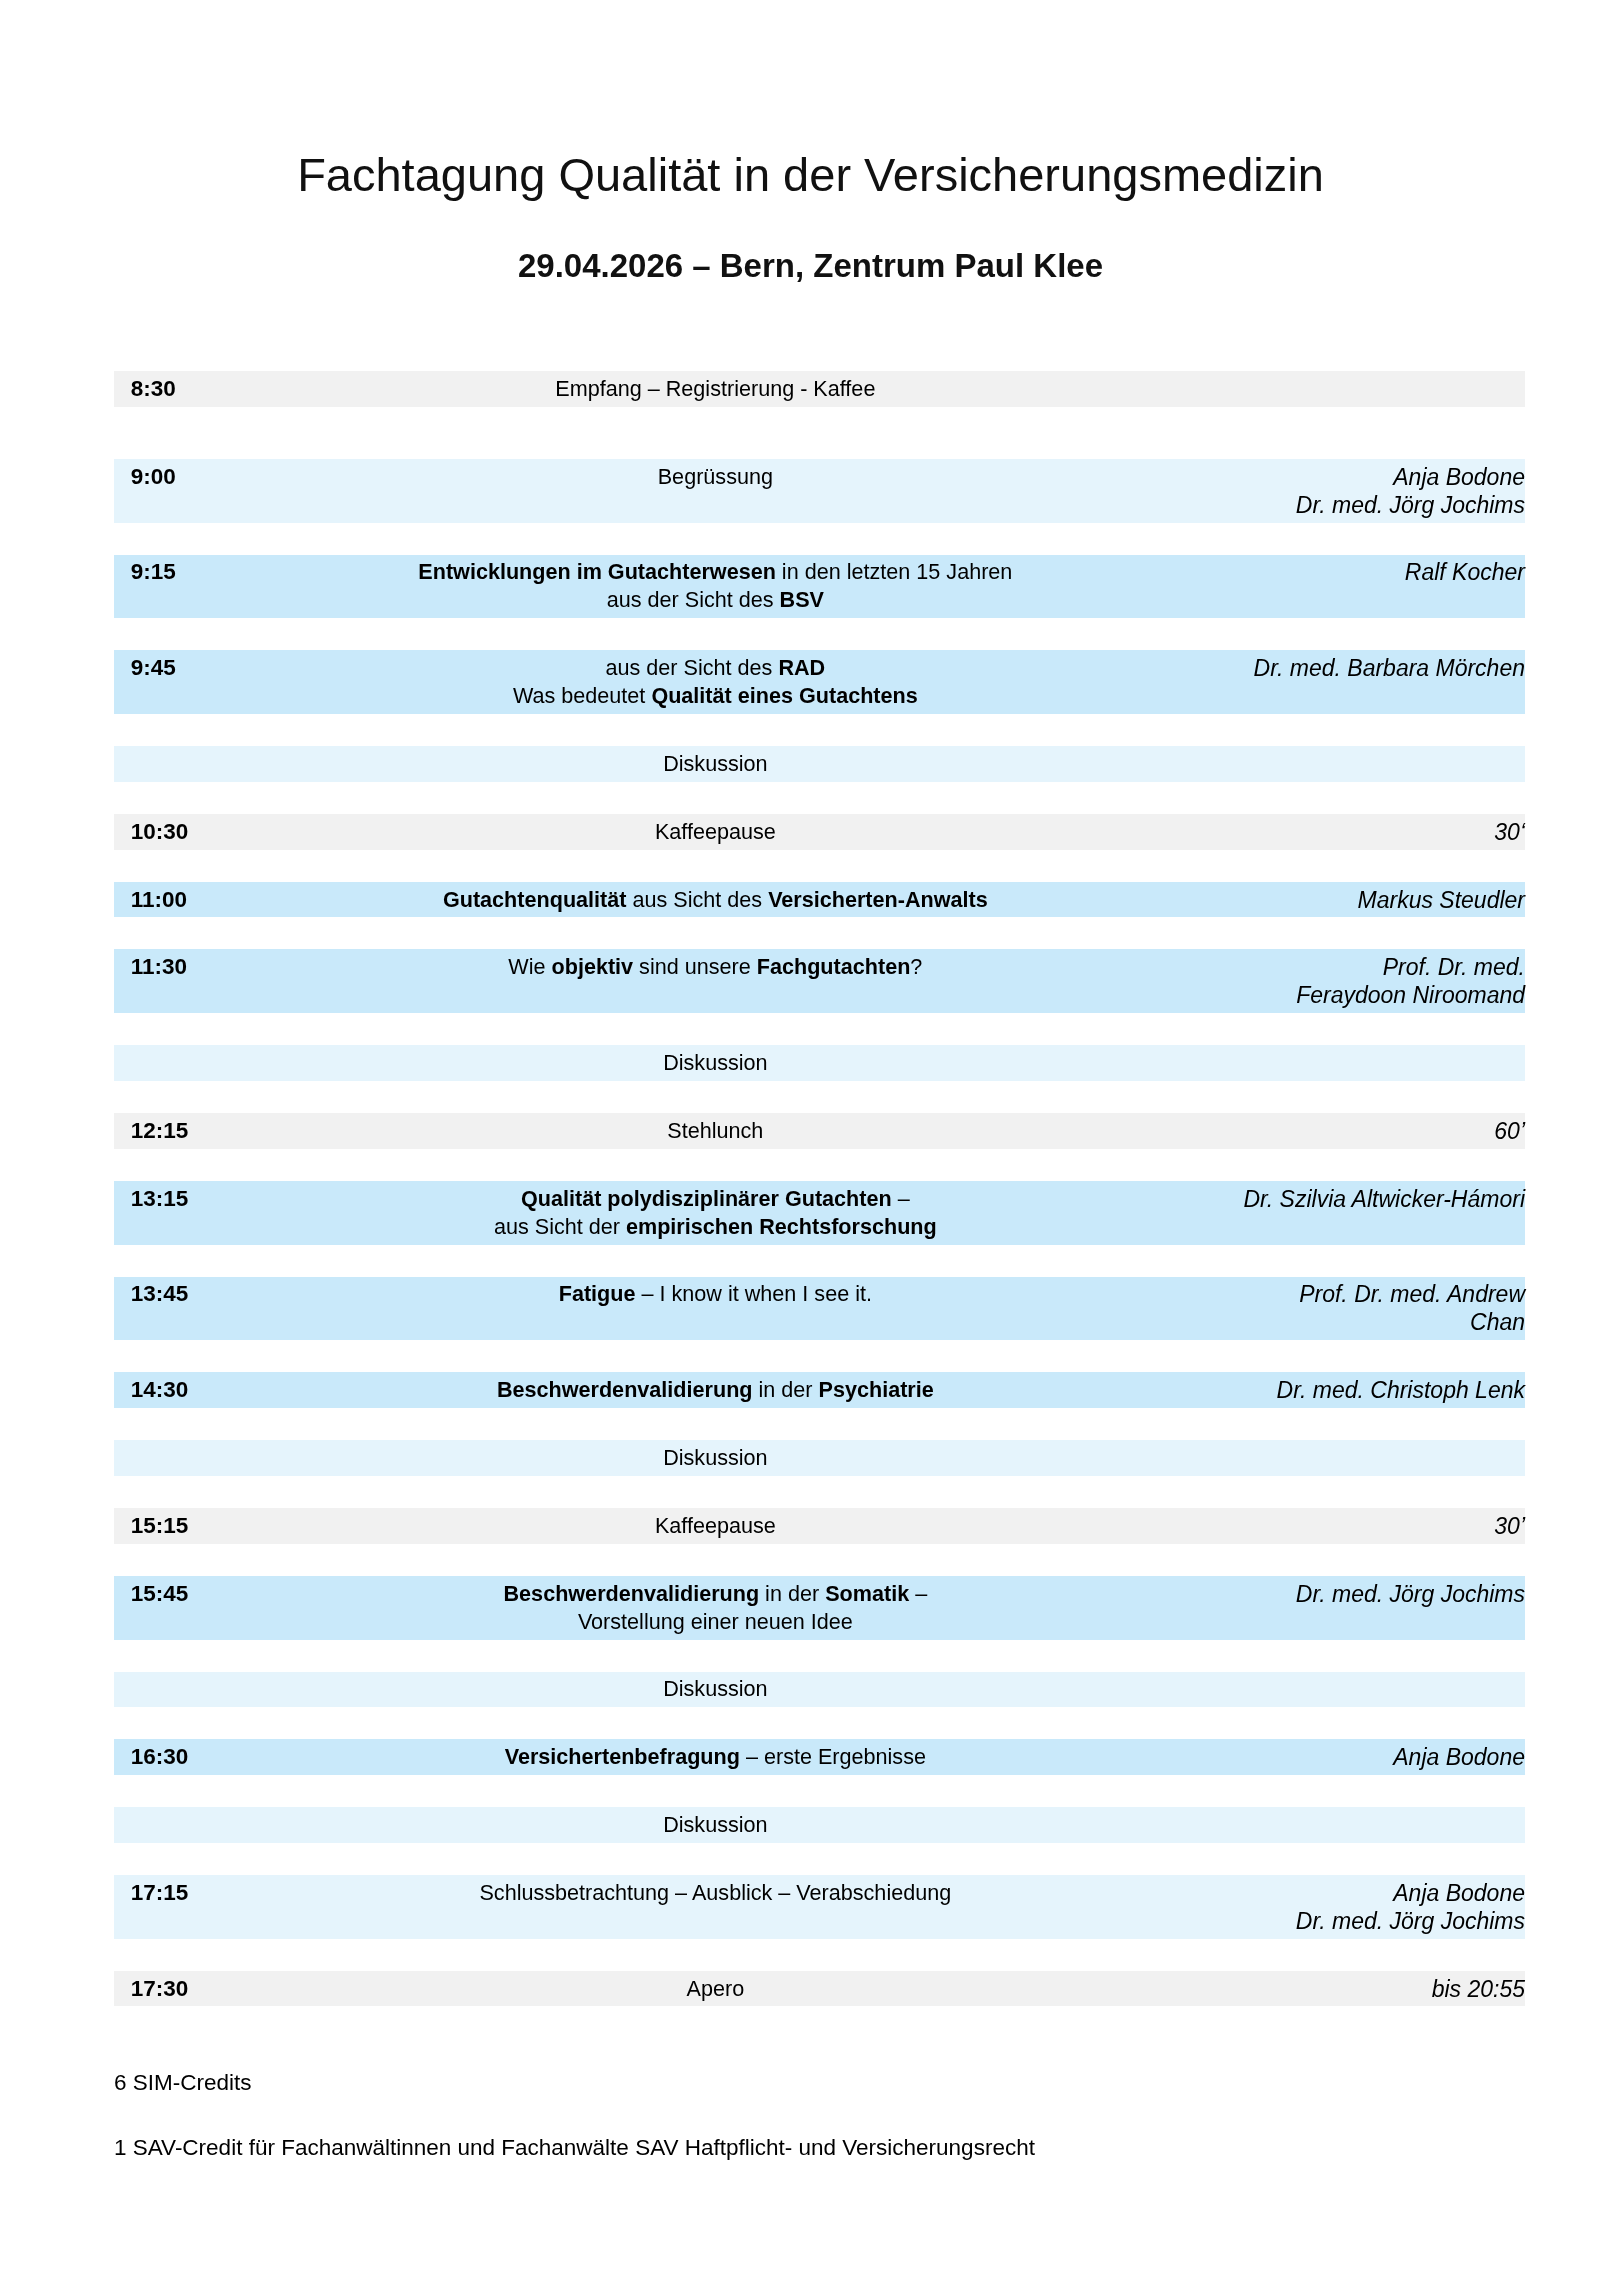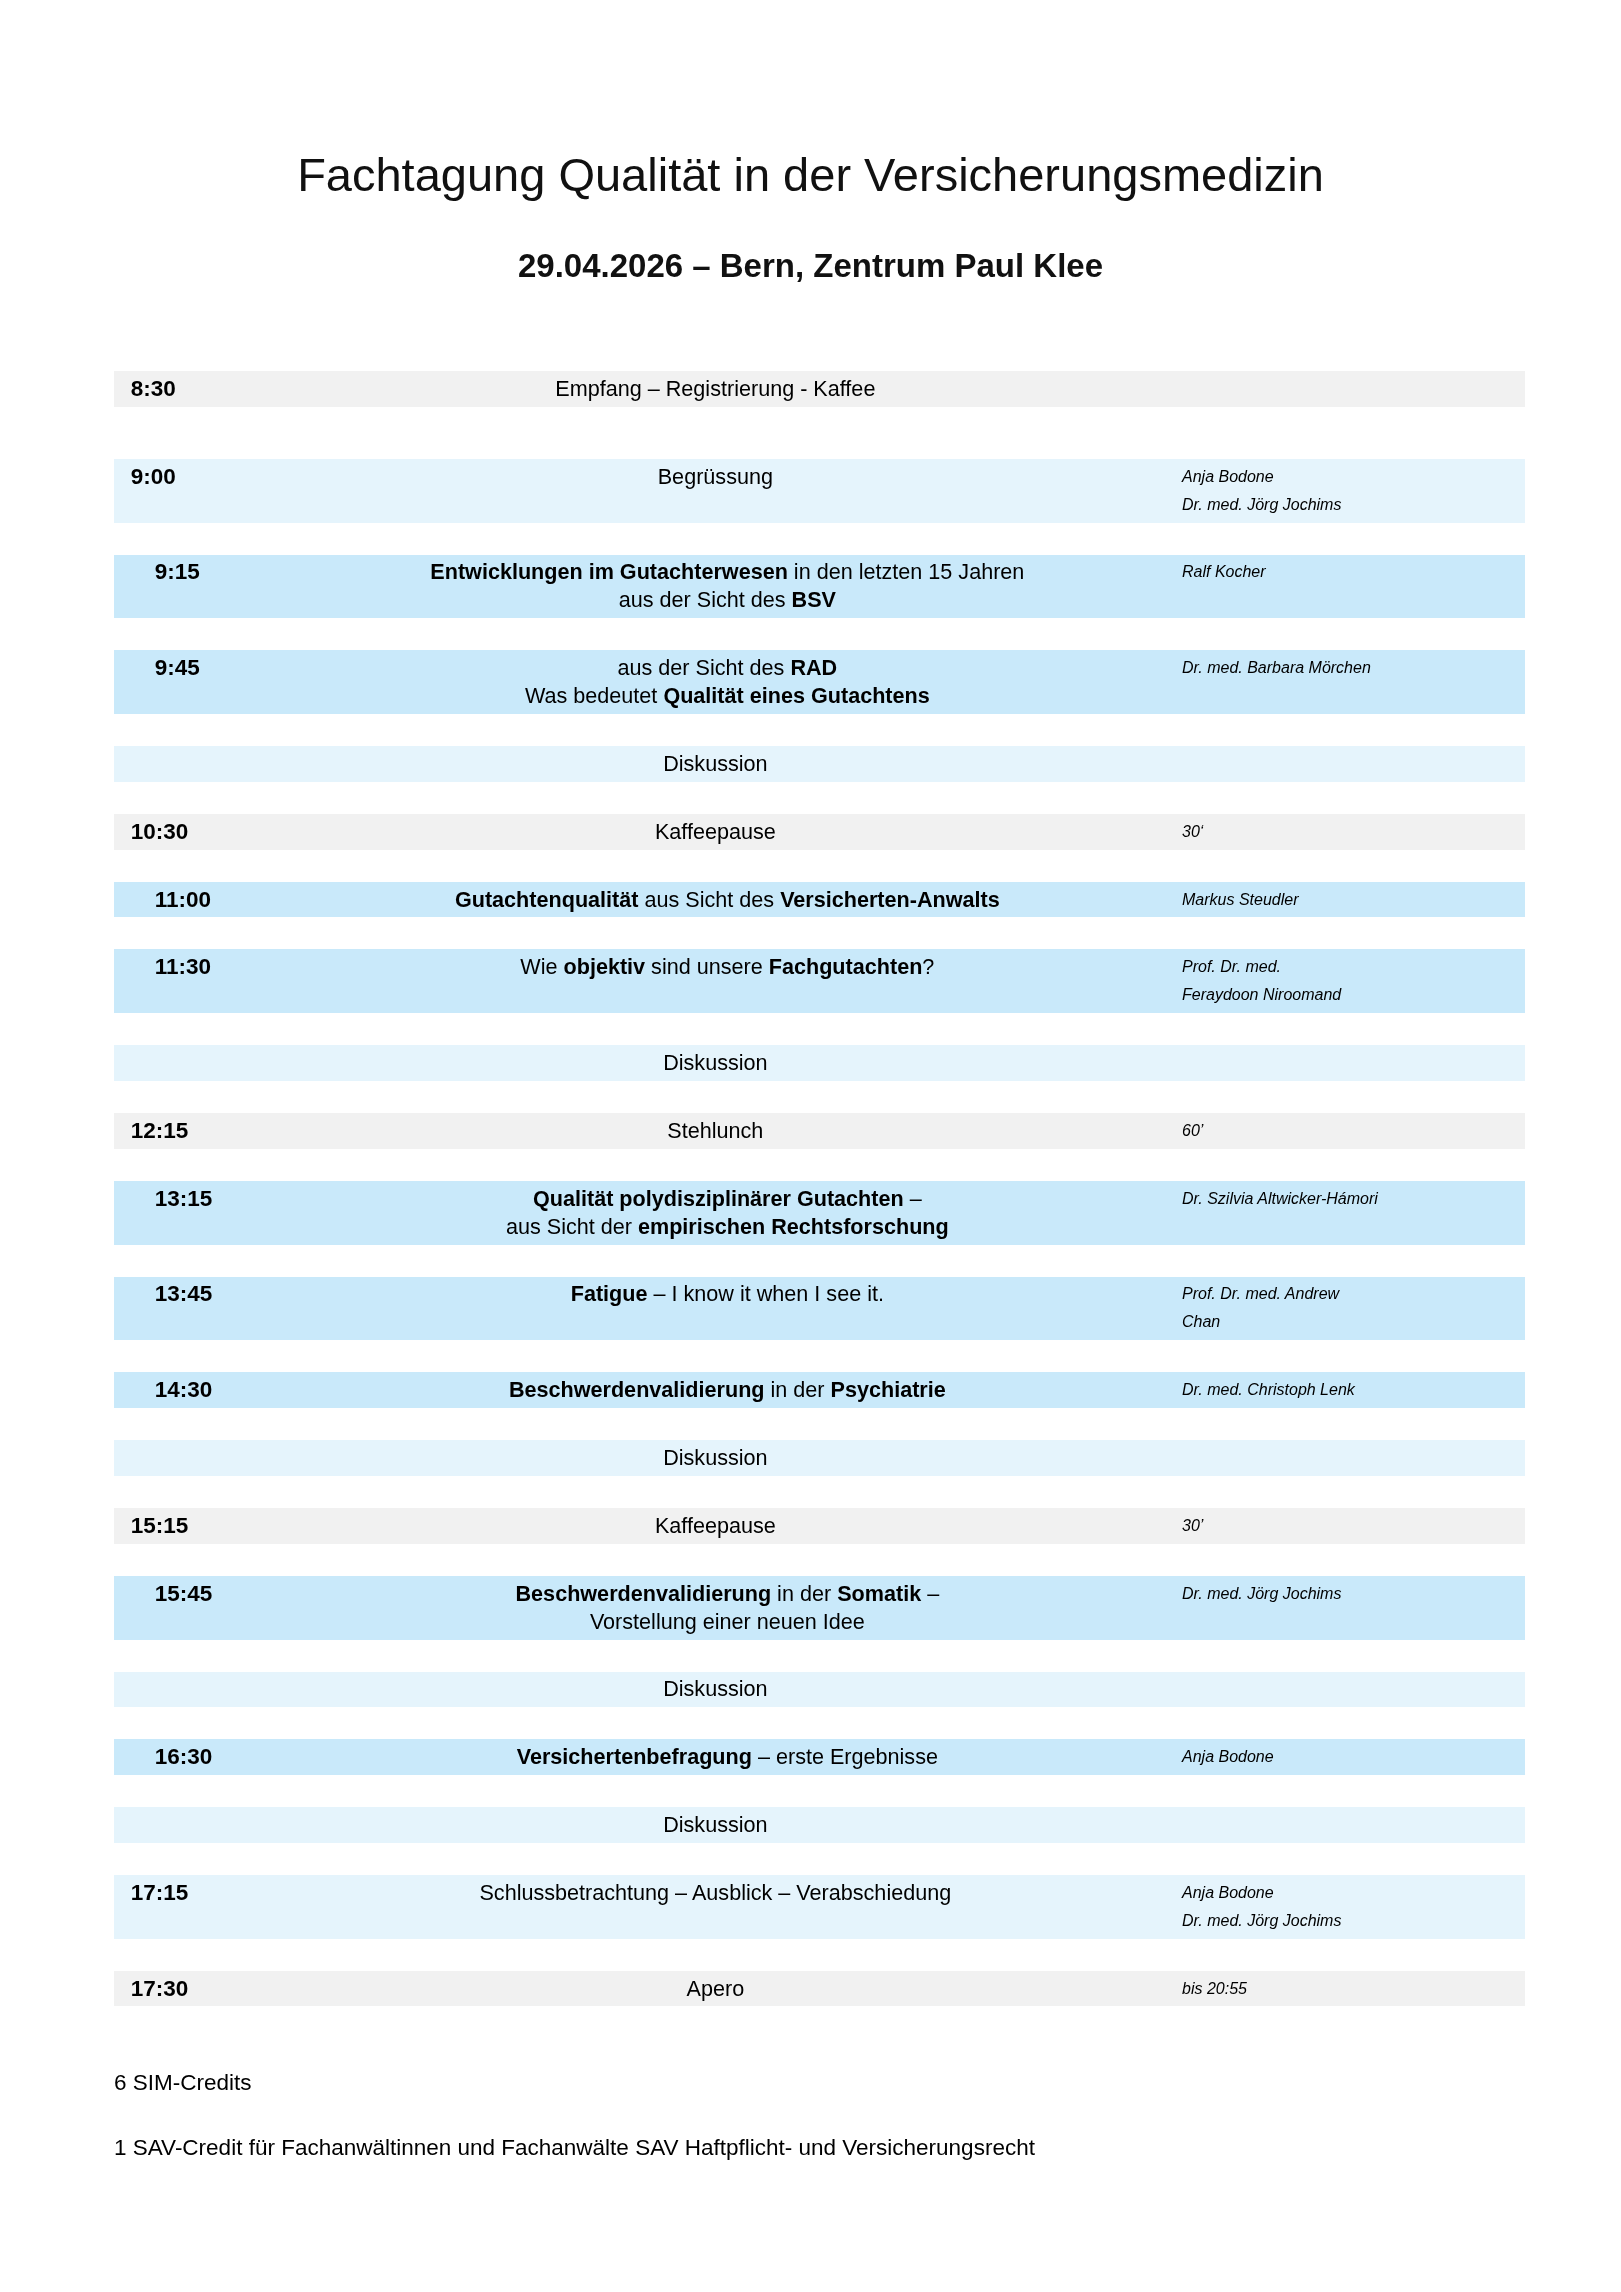--- a/index.html
+++ b/index.html
@@ -36,41 +36,41 @@
     align-items:flex-start;
     width:100%;
     padding:3.9px 0;
     margin-bottom:32px;
     box-sizing:border-box;
   }
   .row.first-gap{margin-bottom:52px;}
   .row:last-child{margin-bottom:0;}
   .row-grey{background:var(--row-grey);}
   .row-pale{background:var(--row-pale);}
-  .row-sky{background:var(--row-sky);padding-left:24px;}
+  .row-sky{background:var(--row-sky);}
   .col-time{
     flex:0 0 118px;
     padding-left:16.7px;
     font-weight:700;
     font-size:22.5px;
     line-height:28px;
   }
   .col-topic{
     flex:1 1 auto;
     text-align:center;
     font-size:21.6px;
     line-height:28px;
   }
   .col-topic b{font-weight:700;}
   .col-speaker{
     flex:0 0 343px;
     font-style:italic;
-    font-size:16px;
-    line-height:28px;
-    text-align:left;
+    font-size:23px;
+    line-height:28px;
+    text-align:right;
   }
   .footer-line{
     margin:0 0 0 114px;
     font-size:22.5px;
     line-height:28px;
   }
   .footer-line.sim{margin-top:63px;}
   .footer-line.sav{margin-top:37px;}
 </style>
 </head>

